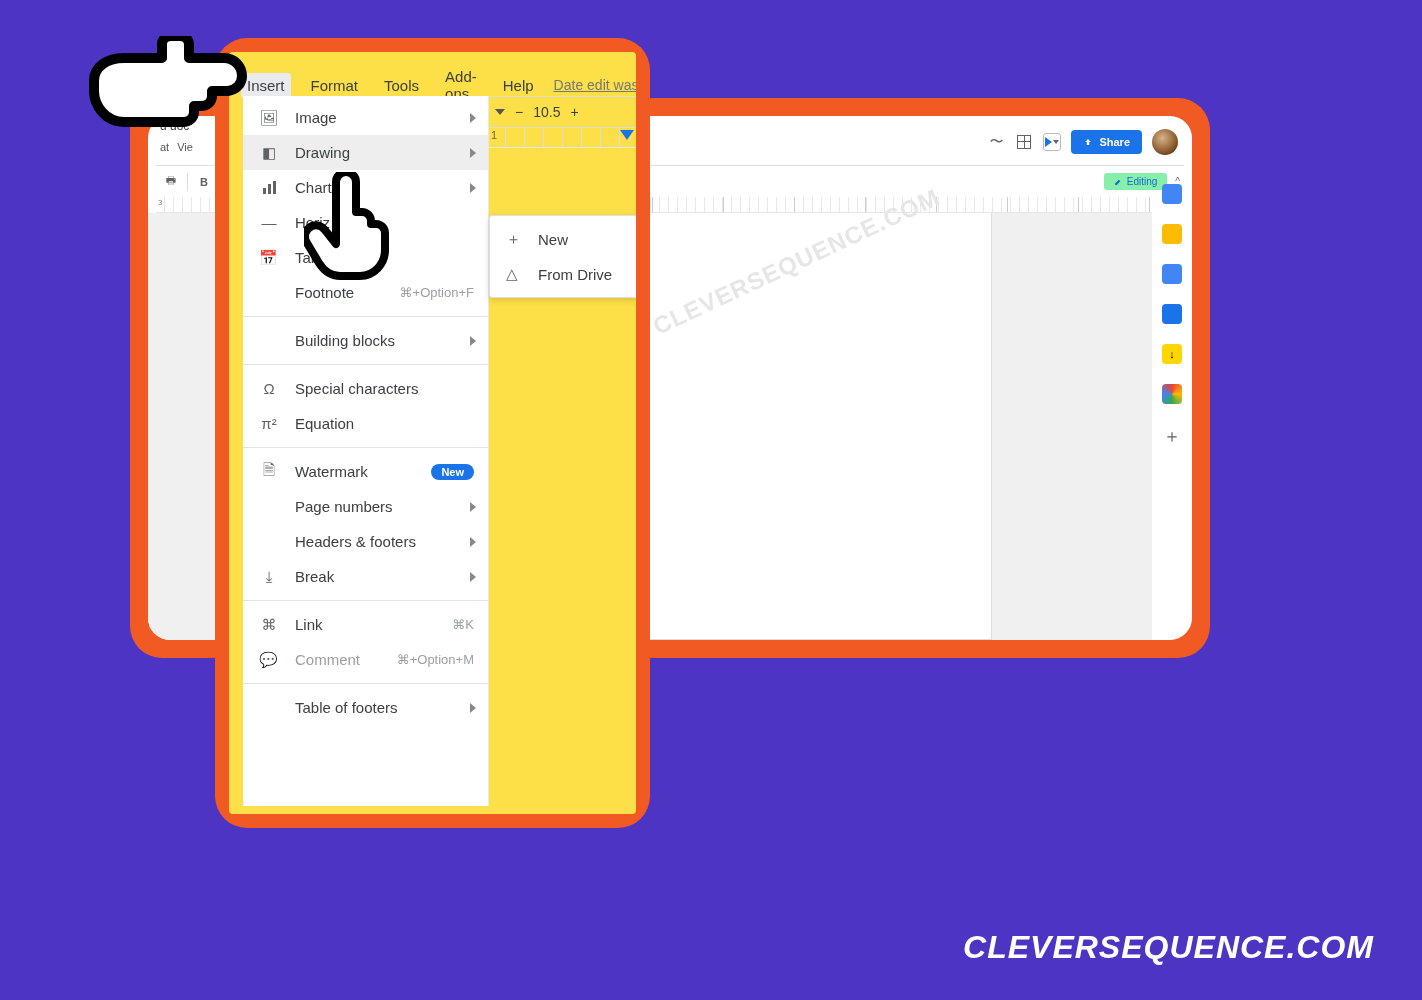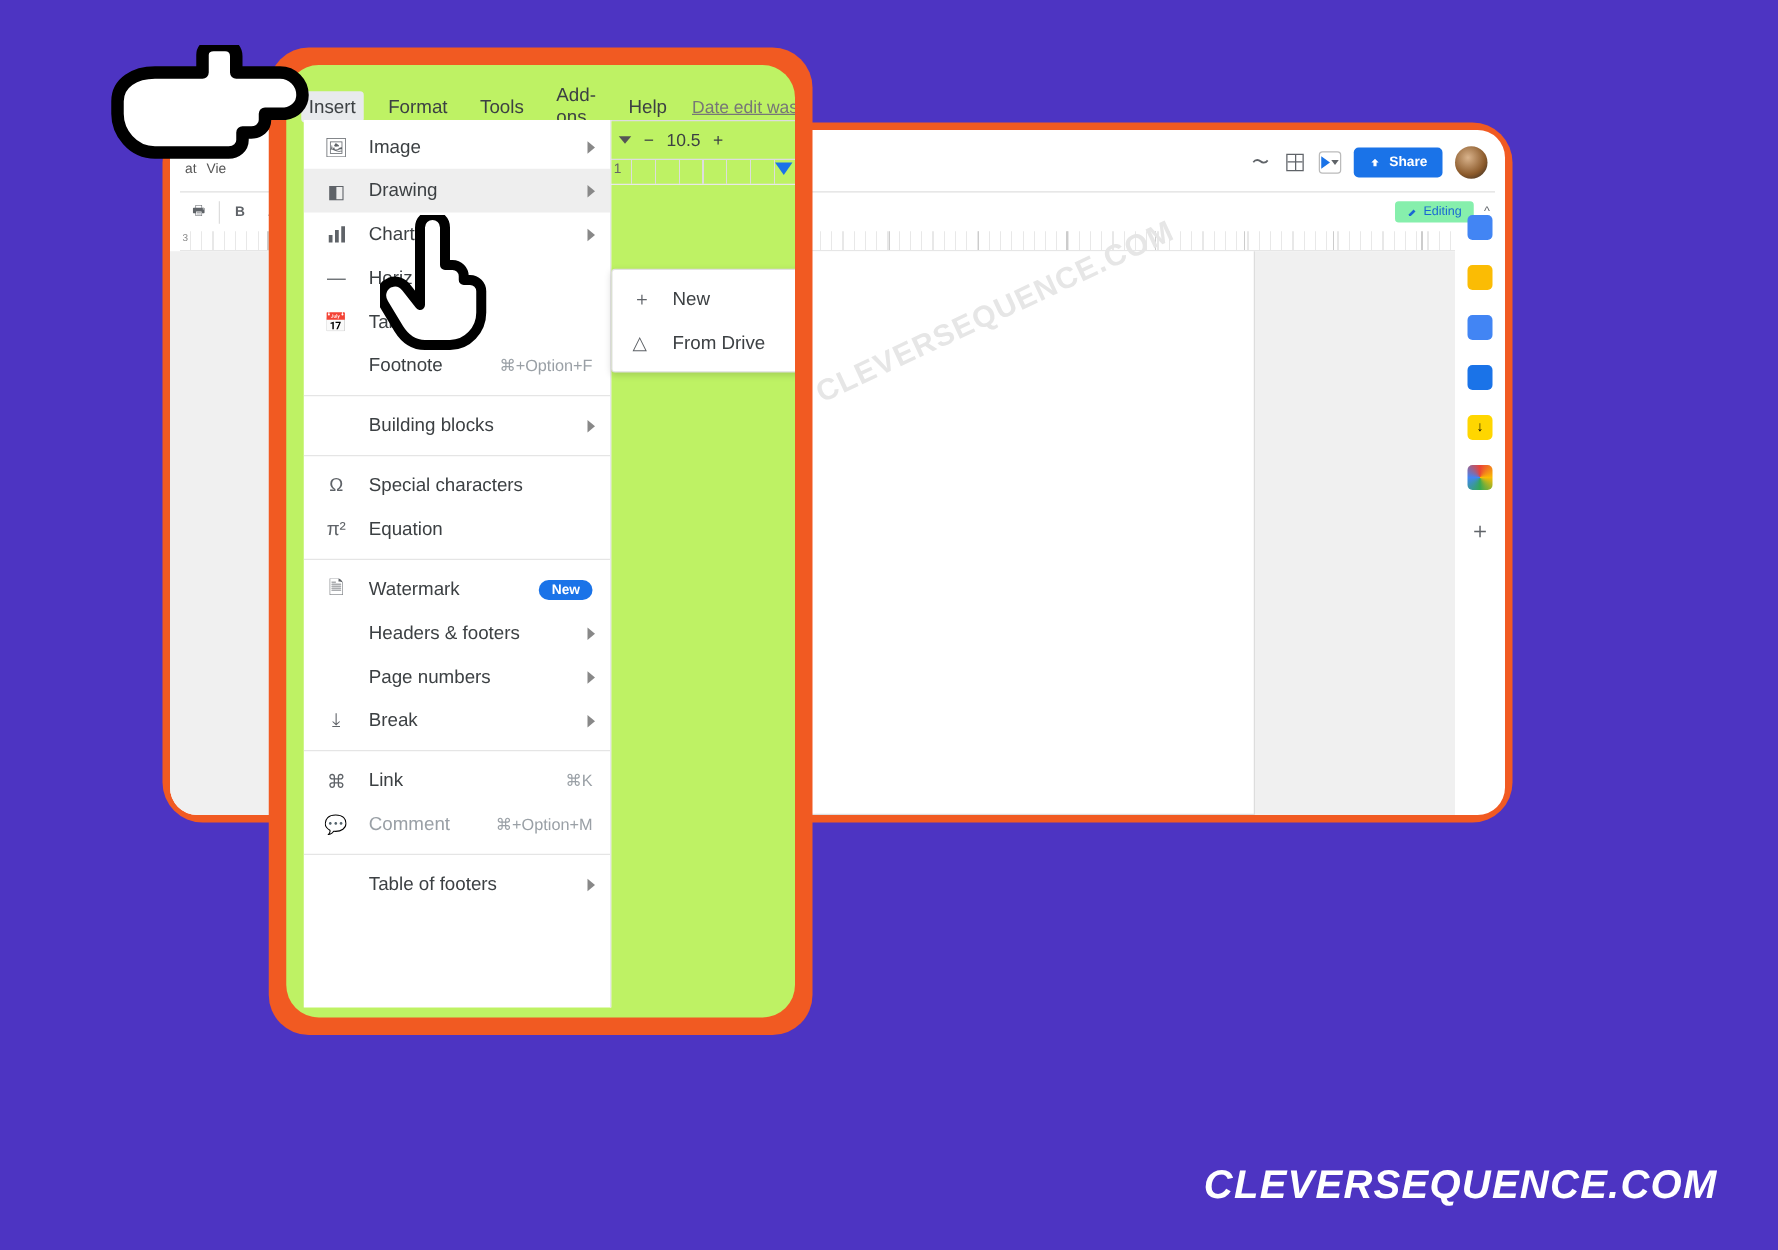--- a/index.html
+++ b/index.html
@@ -13,21 +13,21 @@
 
   
   .back-card {
     position: absolute;
     top: 98px;
     left: 130px;
     width: 1080px;
     height: 560px;
     background: #f15a22;
     border-radius: 32px;
-    padding: 6px;
+    padding: 18px;
   }
   .back-inner {
     width: 100%;
     height: 100%;
     background: #fff;
     border-radius: 22px;
     position: relative;
     overflow: hidden;
   }
   .docs-topbar {
@@ -132,21 +132,21 @@
     top: 38px;
     left: 215px;
     width: 435px;
     height: 790px;
     background: #f15a22;
     border-radius: 32px;
     padding: 14px;
     z-index: 4;
   }
   .front-inner {
-    width:100%; height:100%; background:#bef264; border-radius:26px;
+    width:100%; height:100%; background:#fde047; border-radius:4px;
     position:relative; overflow:hidden;
   }
   .menubar {
     position:absolute; top:12px; left:12px; right:0; display:flex; gap:14px;
     font-size:15px; color:#3c4043; align-items:center;
   }
   .menubar .m { padding:4px 6px; border-radius:3px; }
   .menubar .m.active { background:#e8eaed; }
   .menubar .last-edit { color:#777; text-decoration:underline; font-size:14px; white-space:nowrap; }
 
@@ -391,26 +391,26 @@
         <span>Equation</span>
       </div>
       <div class="menu-sep"></div>
       <div class="mitem">
         <span class="ic">🗎</span>
         <span>Watermark</span>
         <span class="badge">New</span>
       </div>
       <div class="mitem">
         <span class="ic"></span>
+        <span>Page numbers</span>
+        <span class="arrow"></span>
+      </div>
+      <div class="mitem">
+        <span class="ic"></span>
         <span>Headers &amp; footers</span>
-        <span class="arrow"></span>
-      </div>
-      <div class="mitem">
-        <span class="ic"></span>
-        <span>Page numbers</span>
         <span class="arrow"></span>
       </div>
       <div class="mitem">
         <span class="ic">⤓</span>
         <span>Break</span>
         <span class="arrow"></span>
       </div>
       <div class="menu-sep"></div>
       <div class="mitem">
         <span class="ic">⌘</span>

